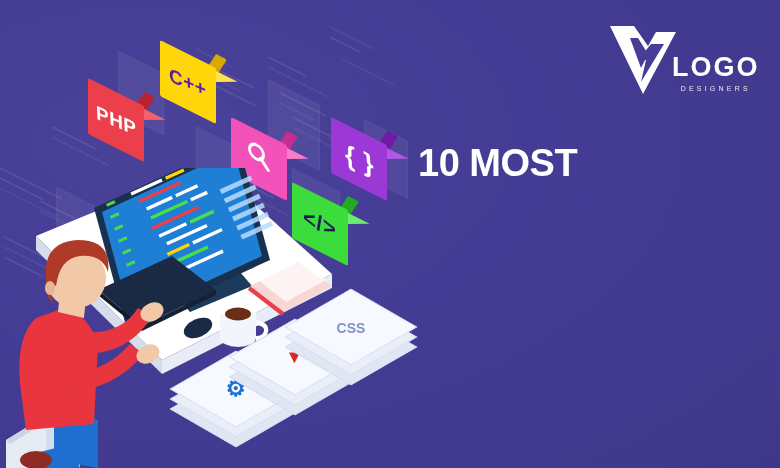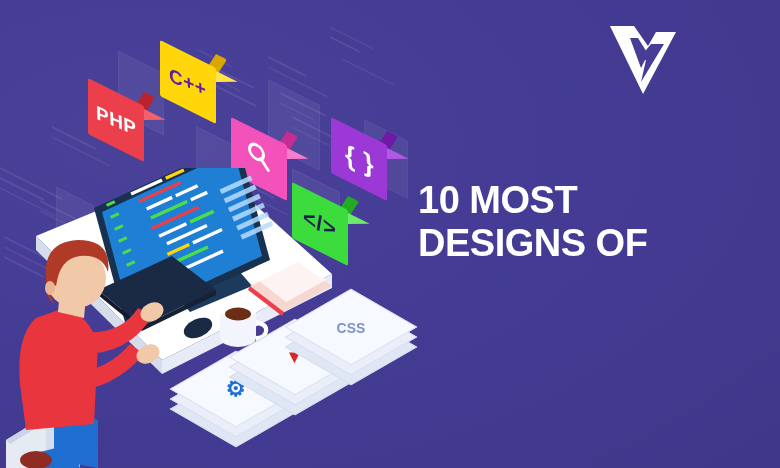--- a/index.html
+++ b/index.html
@@ -340,26 +340,29 @@
       <div class="stack" style="left: 314px; top: 288px;">
         <div class="slab s1"></div>
         <div class="slab s2"></div>
         <div class="slab s3"></div>
         <div class="glyph">
           <span style="color: rgb(127, 147, 196); font-size: 15px; letter-spacing: 0px;">CSS</span>
         </div>
       </div>
     </div>
 
-  <div id="headline" style="color: rgb(255, 255, 255); margin-top: 37px;">
+  <div id="headline" style="color: rgb(255, 255, 255);">
       <div>10 MOST</div>
-      <div>DESIGNS OF</div>
     </div>
 
   <div id="logo">
     <svg class="mark" width="70" height="72" viewBox="0 0 70 72">
       <path d="M2 2 L26 2 L40 22 L48 8 L68 8 L35 70 Z" fill="#ffffff"></path>
       <path d="M22 14 L30 14 L40 30 L33 44 Z" fill="#453d96"></path>
       <path d="M43 20 L56 20 L33 58 L38 36 L30 36 Z" fill="#453d96"></path>
     </svg>
+    <div class="wordmark">
+      <div class="word-main">LOGO</div>
+      <div class="word-sub">DESIGNERS</div>
+    </div>
   </div>
 
 </div>
 
 </body></html>

